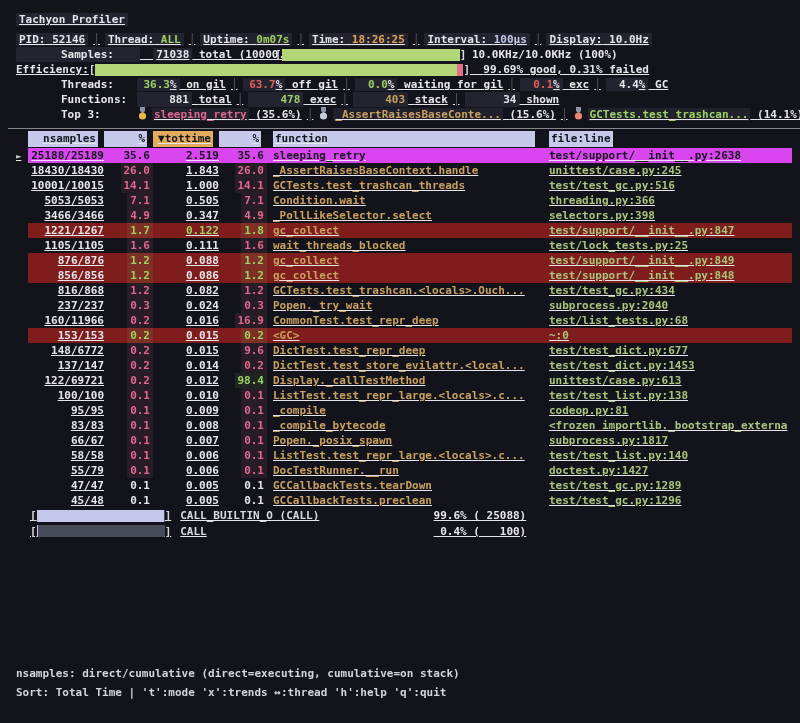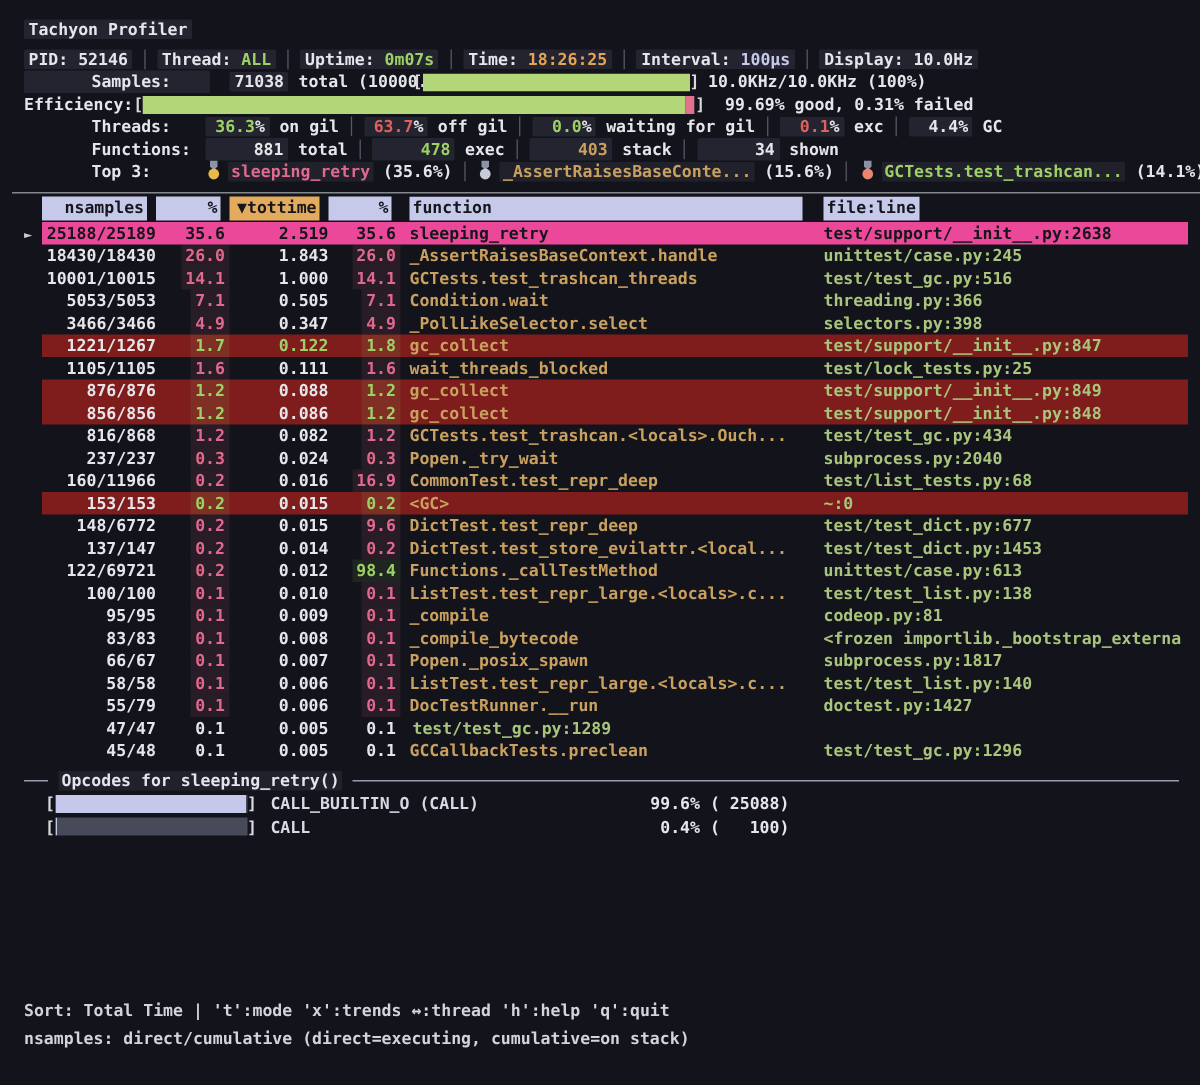--- a/index.html
+++ b/index.html
@@ -1,18 +1,18 @@
 <!DOCTYPE html>
 <html><head>
 <meta charset="utf-8">
 <style>
   html,body{margin:0;padding:0;background:#13141b;}
   body{width:800px;height:723px;overflow:hidden;
        font-family:"DejaVu Sans Mono",monospace;font-size:11px;font-weight:bold;color:#e6e6ea;}
-  .screen{position:relative;width:800px;height:723px;box-sizing:border-box;padding:12px 8px 0 16px;}
+  .screen{position:relative;width:800px;height:723px;box-sizing:border-box;padding:12px 8px 0 16px;text-decoration:underline;}
   .line{height:15px;line-height:15px;white-space:pre;position:relative;}
   .title-line{margin-bottom:5px;}
   .chip{background:#232430;padding:0 3px;border-radius:1px;}
   .sep{color:#565666;padding:0 5px;}
   .rowlbl{display:inline-block;width:76px;padding-left:45px;}
   .green{color:#9ed165;text-align:right;} .red{color:#e0605c;} .orange{color:#e5a455;}
   .pink{color:#e0698e;} .amber{color:#c9a05f;} .white{color:#e6e6ea;}
   .lav{color:#c7c9ea;} .file{color:#a9c47c;}
   .vnum{display:inline-block;min-width:30px;text-align:right;}
   .fnum{display:inline-block;min-width:36px;text-align:right;padding-left:16px;}
@@ -30,21 +30,21 @@
   .medal{display:inline-block;width:11px;height:13px;vertical-align:-2px;margin-right:4px;}
   .t3name{padding:0 2px;background:#20212b;}
   
   .tsep{border-top:1px solid #86868e;margin:6px 0 2px -8px;width:792px;}
   .trow{display:flex;height:15px;line-height:15px;white-space:pre;}
   .thead{height:17px;line-height:16px;}
   .gut{width:12px;flex:none;position:relative;}
   .cursor{display:none;color:#c8c9da;font-size:9px;}
   .trow.selected .cursor{display:inline;}
   .rowbody{display:flex;flex:1;min-width:0;}
-  .trow.selected .rowbody{background:#ec4899;}
+  .trow.selected .rowbody{background:#d946ef;}
   .trow.selected .rowbody span{color:#16161d !important;background:transparent !important;}
   .trow.fresh .rowbody{background:#7f1d1d;}
   .c-ns{width:76px;flex:none;text-align:right;}
   .c-p1{width:49px;flex:none;text-align:right;}
   .c-tt{width:66px;flex:none;text-align:right;}
   .c-p2{width:48px;flex:none;text-align:right;}
   .c-fn{width:268px;flex:none;text-align:left;padding-left:6px;overflow:hidden;}
   .c-file{flex:1;text-align:left;padding-left:8px;overflow:hidden;}
   .hchip{display:block;background:#c7c9ea;color:#16161d;margin-right:6px;padding:0 2px;text-align:right;}
   .hchip.sorted{background:#e3ab5e;}
@@ -289,21 +289,21 @@
         </span>
       </div>
 
       <div class="trow">
         <span class="gut"></span>
         <span class="rowbody">
           <span class="c-ns">122/69721</span>
           <span class="c-p1"><span class="vchip pink">0.2</span></span>
           <span class="c-tt"><span class="white">0.012</span></span>
           <span class="c-p2"><span class="vchip green">98.4</span></span>
-          <span class="c-fn amber">Functions._callTestMethod</span>
+          <span class="c-fn amber">Display._callTestMethod</span>
           <span class="c-file file">unittest/case.py:613</span>
         </span>
       </div>
 
       <div class="trow">
         <span class="gut"></span>
         <span class="rowbody">
           <span class="c-ns">100/100</span>
           <span class="c-p1"><span class="vchip pink">0.1</span></span>
           <span class="c-tt"><span class="white">0.010</span></span>
@@ -373,48 +373,48 @@
         </span>
       </div>
 
       <div class="trow">
         <span class="gut"></span>
         <span class="rowbody">
           <span class="c-ns">47/47</span>
           <span class="c-p1"><span class="vchip white">0.1</span></span>
           <span class="c-tt"><span class="white">0.005</span></span>
           <span class="c-p2"><span class="vchip white">0.1</span></span>
+          <span class="c-fn amber">GCCallbackTests.tearDown</span>
           <span class="c-file file">test/test_gc.py:1289</span>
         </span>
       </div>
 
       <div class="trow">
         <span class="gut"></span>
         <span class="rowbody">
           <span class="c-ns">45/48</span>
           <span class="c-p1"><span class="vchip white">0.1</span></span>
           <span class="c-tt"><span class="white">0.005</span></span>
           <span class="c-p2"><span class="vchip white">0.1</span></span>
           <span class="c-fn amber">GCCallbackTests.preclean</span>
           <span class="c-file file">test/test_gc.py:1296</span>
         </span>
       </div>
     </div>
 
-  <div class="ops-head"><span class="dash"></span><span class="ops-title">Opcodes for sleeping_retry()</span><span class="dashfill"></span></div>
 
   <div>
 
       <div class="oprow">
         <span class="bracket">[</span><span class="track op"><span class="fill-lav" style="width: 99.6%;"></span></span><span class="bracket">]</span><span class="op-label">CALL_BUILTIN_O (CALL)</span><span class="op-val">99.6% ( 25088)</span>
       </div>
 
       <div class="oprow">
         <span class="bracket">[</span><span class="track op"><span class="fill-lav" style="width: 0.4%;"></span></span><span class="bracket">]</span><span class="op-label">CALL</span><span class="op-val"> 0.4% (   100)</span>
       </div>
     </div>
 
   <div class="footer">
+    <div class="line">nsamples: direct/cumulative (direct=executing, cumulative=on stack)</div>
     <div class="line">Sort: Total Time | 't':mode 'x':trends ↔:thread 'h':help 'q':quit</div>
-    <div class="line">nsamples: direct/cumulative (direct=executing, cumulative=on stack)</div>
   </div>
 
 </div>
 
 </body></html>

